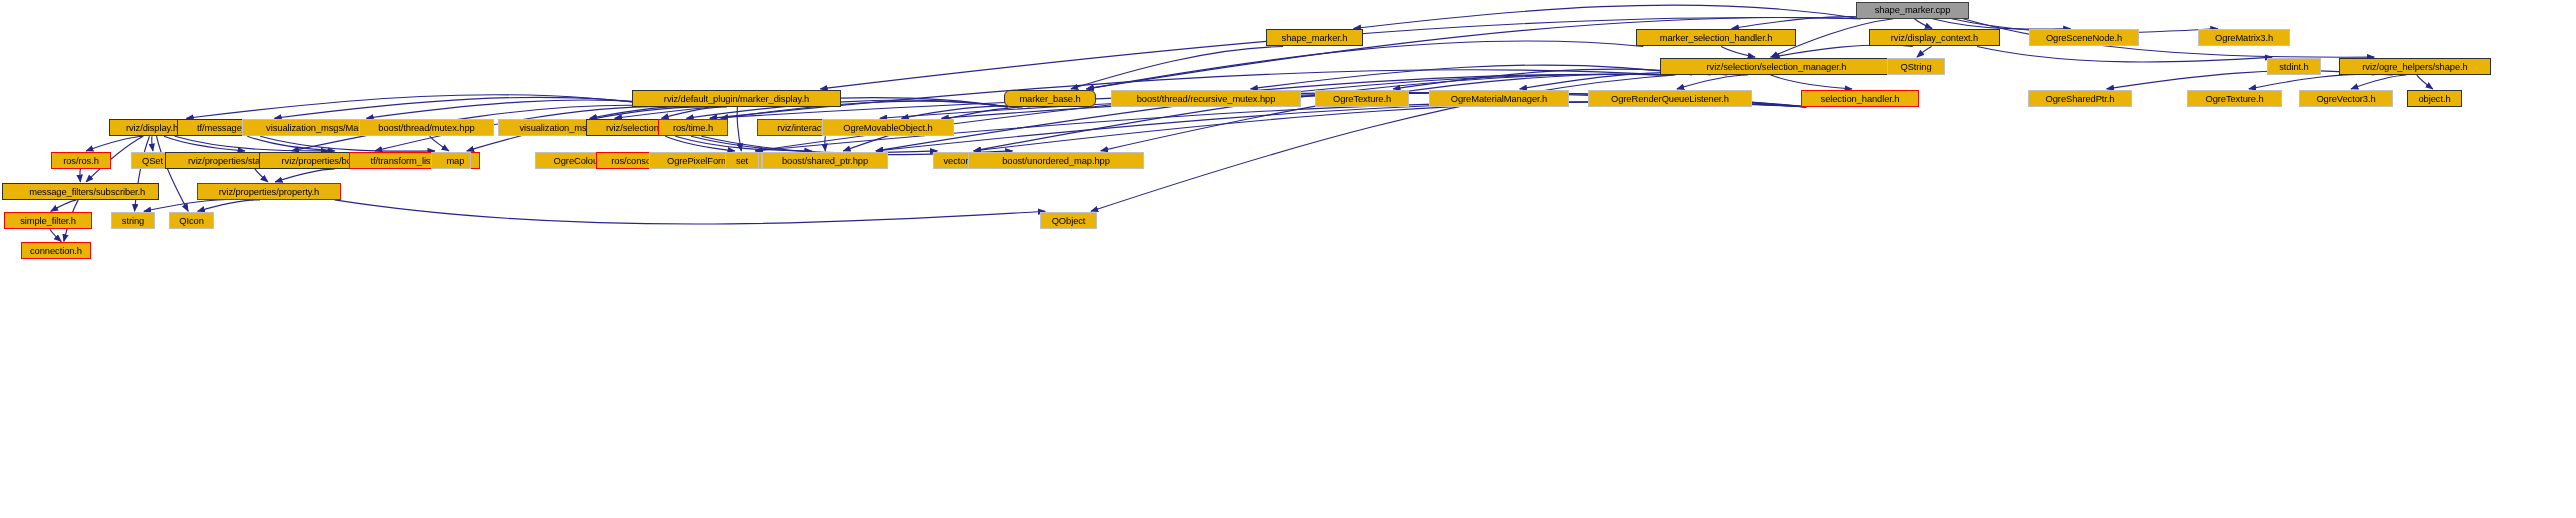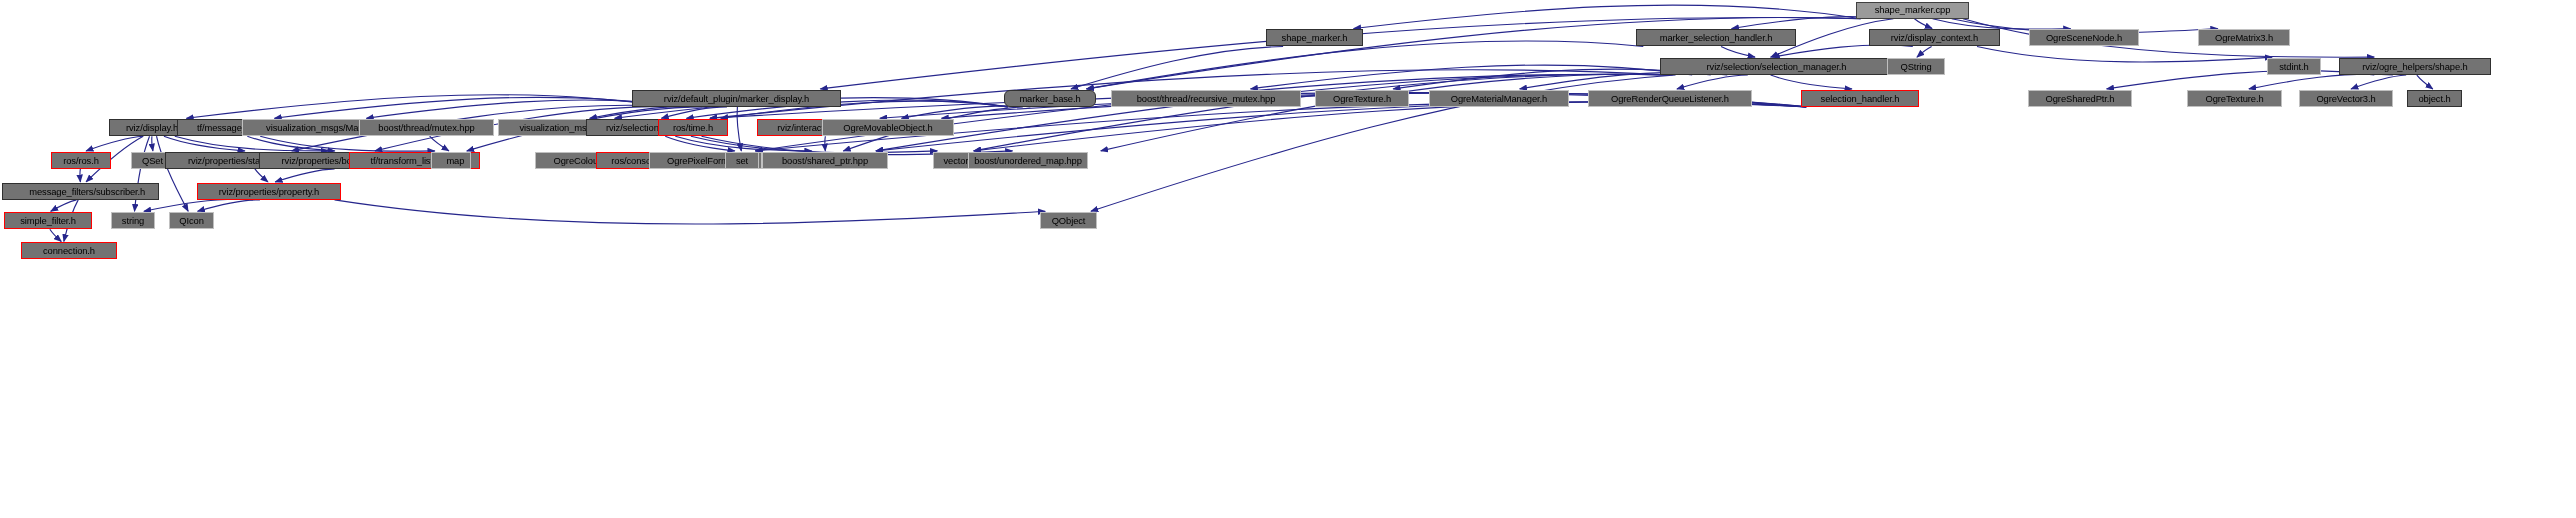--- a/index.html
+++ b/index.html
@@ -23,21 +23,21 @@
     height: 518px;
     pointer-events: none;
   }
   .node {
     position: absolute;
     box-sizing: border-box;
     display: flex;
     align-items: center;
     justify-content: center;
     white-space: nowrap;
-    background: #737373;
+    background: #eab308;
     color: #000000;
     font-size: 9.4px;
     line-height: 1;
     letter-spacing: -0.1px;
     height: 17px;
     padding: 0 5.7px;
     border: 0.8px solid #c0c0c0;
     z-index: 2;
   }
   .node.root {
@@ -264,38 +264,38 @@
     </div>
     <div class="node" style="left: 725px; top: 152px; width: 34px;">
       <span class="node-label">set</span>
     </div>
     <div class="node" style="left: 762px; top: 152px; width: 126px;">
       <span class="node-label">boost/shared_ptr.hpp</span>
     </div>
     <div class="node" style="left: 933px; top: 152px; width: 46px;">
       <span class="node-label">vector</span>
     </div>
-    <div class="node" style="left: 968px; top: 152px; width: 120px;">
+    <div class="node" style="left: 968px; top: 152px; width: 176px;">
       <span class="node-label">boost/unordered_map.hpp</span>
     </div>
     <div class="node dark" style="left: 1.6px; top: 183px; width: 157px; padding-left: 20px;">
       <span class="node-label">message_filters/subscriber.h</span>
     </div>
     <div class="node red" style="left: 197px; top: 183px; width: 144px;">
       <span class="node-label">rviz/properties/property.h</span>
     </div>
     <div class="node red" style="left: 4.1px; top: 212px; width: 88px;">
       <span class="node-label">simple_filter.h</span>
     </div>
     <div class="node" style="left: 111px; top: 212px; width: 44px;">
       <span class="node-label">string</span>
     </div>
     <div class="node" style="left: 169px; top: 212px; width: 45px;">
       <span class="node-label">QIcon</span>
     </div>
     <div class="node" style="left: 1040px; top: 212px; width: 57px;">
       <span class="node-label">QObject</span>
     </div>
-    <div class="node red" style="left: 21px; top: 242px; width: 96px;">
+    <div class="node red" style="left: 21px; top: 242px; width: 70px;">
       <span class="node-label">connection.h</span>
     </div>
   </div>
 
 
 </body></html>

